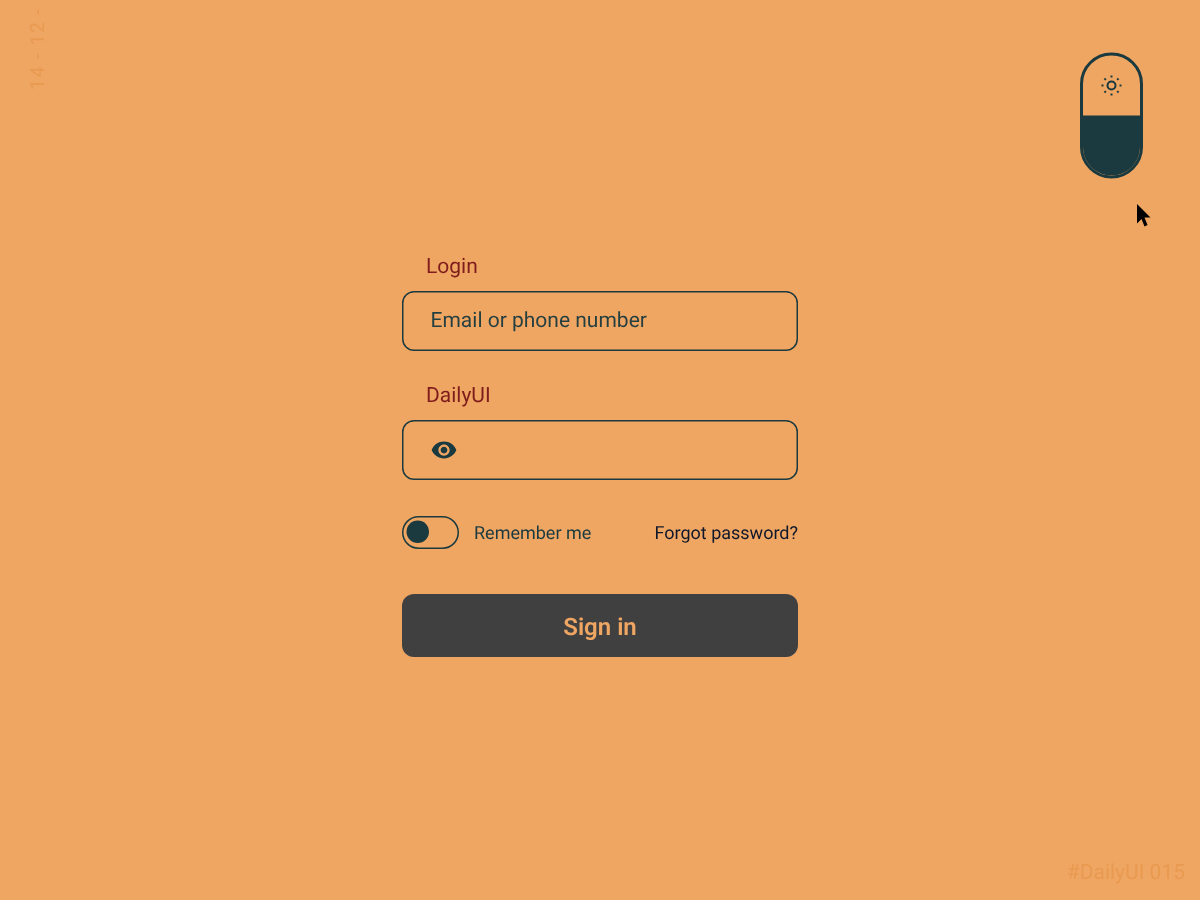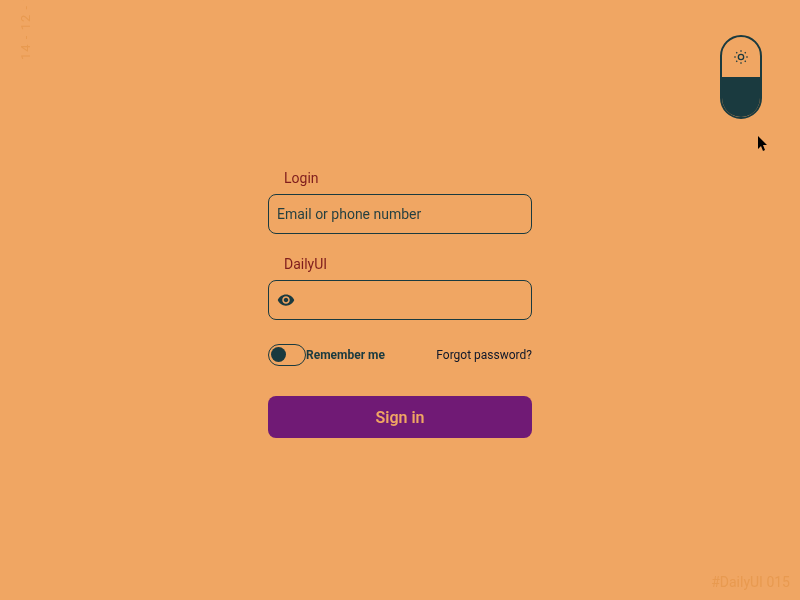--- a/index.html
+++ b/index.html
@@ -61,21 +61,21 @@
       color: #7f1d1d;
       font-size: 14px;
       margin-bottom: 8px;
       margin-left: 16px;
     }
     .input-field {
       width: 100%;
       border: 1.5px solid #1a3a3f;
       border-radius: 8px;
       height: 40px;
-      padding: 0 8px;
+      padding: 0 18px;
       background: transparent;
       font-size: 14px;
       color: #1a3a3f;
       display: flex;
       align-items: center;
       justify-content: space-between;
     }
     .input-placeholder {
       color: #1a3a3f;
       opacity: 0.95;
@@ -93,21 +93,21 @@
     }
     .options-row {
       display: flex;
       align-items: center;
       justify-content: space-between;
       margin-bottom: 30px;
     }
     .remember-group {
       display: flex;
       align-items: center;
-      font-weight: bold;
+      gap: 10px;
     }
     .toggle-switch {
       width: 38px;
       height: 22px;
       border: 1.5px solid #1a3a3f;
       border-radius: 11px;
       position: relative;
     }
     .toggle-knob {
       position: absolute;
@@ -122,21 +122,21 @@
       font-size: 12px;
       color: #1a3a3f;
     }
     .forgot-link {
       font-size: 12px;
       color: #0f172a;
     }
     .signin-button {
       width: 100%;
       height: 42px;
-      background: #701a75;
+      background: #404040;
       color: #f0a663;
       border: none;
       border-radius: 8px;
       font-size: 16px;
       font-weight: 600;
       cursor: pointer;
     }
     .footer-tag {
       position: absolute;
       right: 10px;

